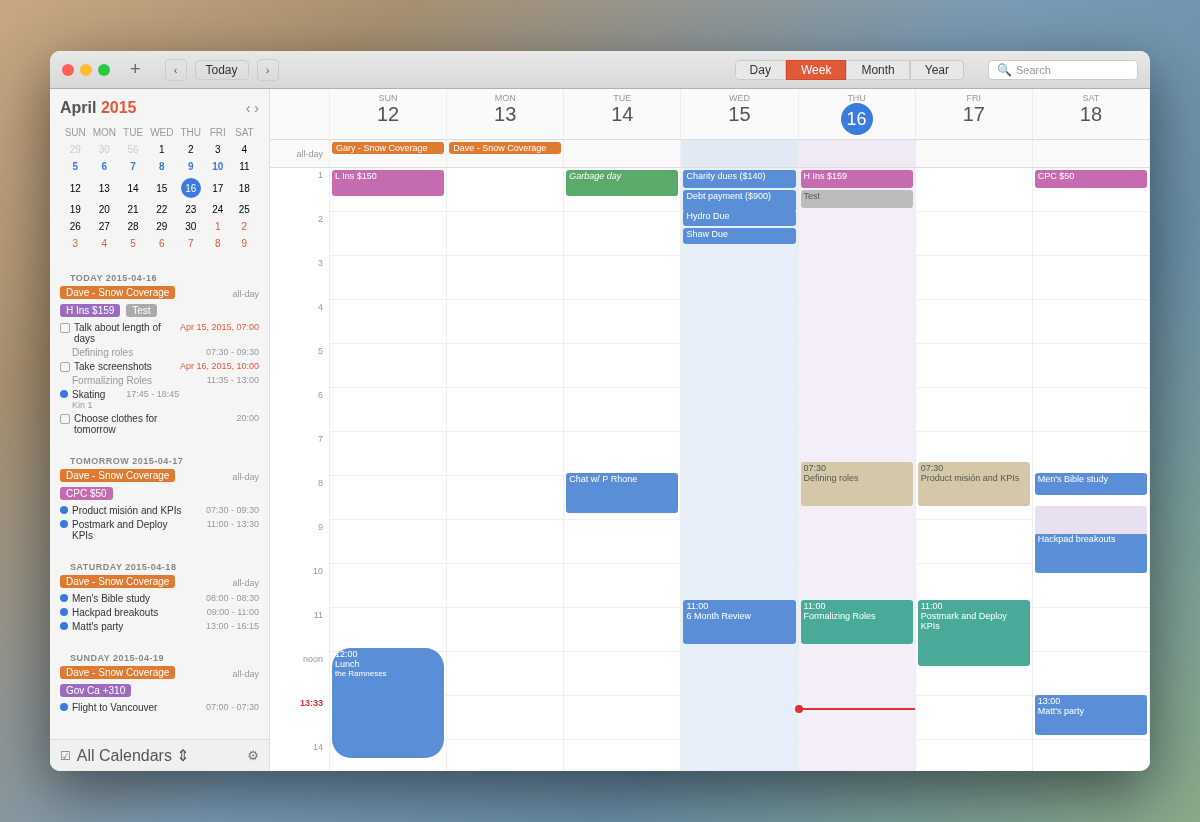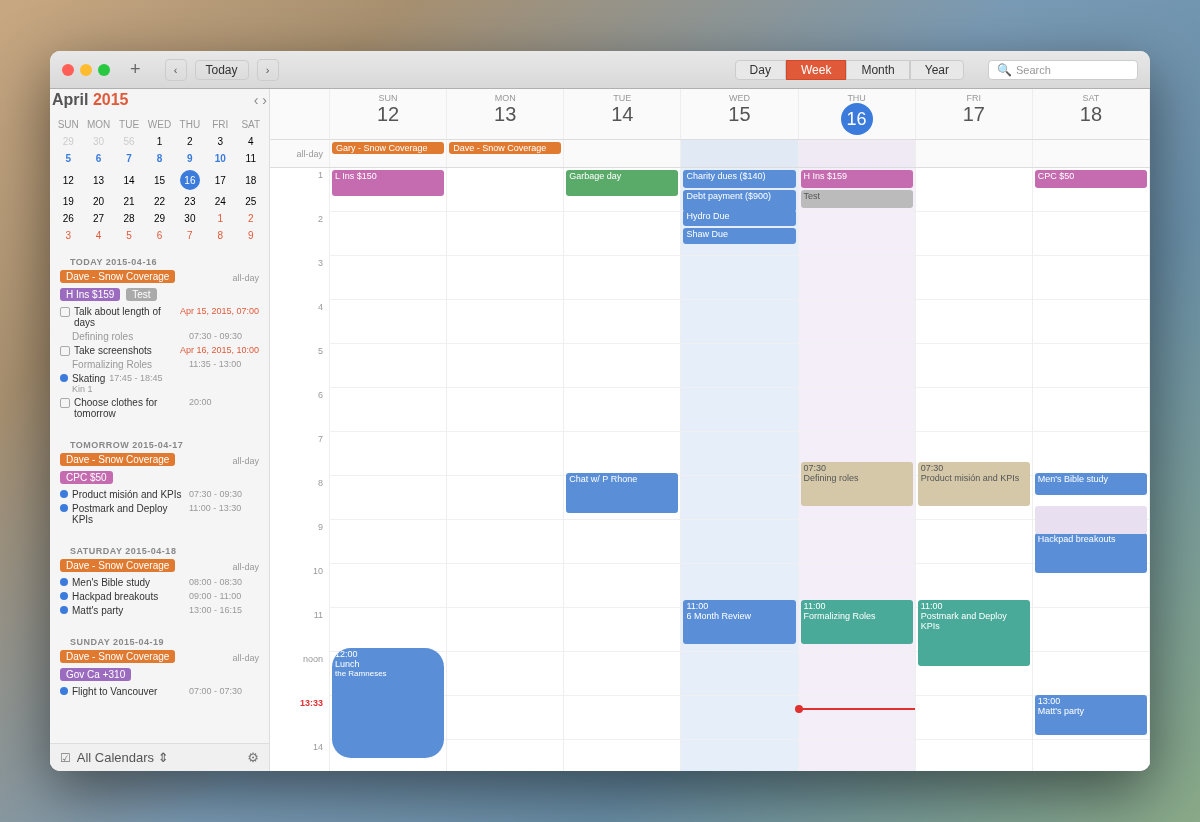--- a/index.html
+++ b/index.html
@@ -58,40 +58,40 @@
     
     .sidebar {
       width: 220px;
       background: #f5f5f5;
       border-right: 1px solid #ddd;
       display: flex;
       flex-direction: column;
       flex-shrink: 0;
       overflow-y: auto;
     }
-    .mini-cal { padding: 2px; }
+    .mini-cal { padding: 10px; }
     .mini-cal-header { display: flex; align-items: center; justify-content: space-between; margin-bottom: 6px; }
     .mini-cal-title { font-size: 16px; font-weight: bold; }
     .mini-cal-title .month { color: #555; }
     .mini-cal-title .year { color: #e05a3a; }
     .mini-cal-nav { display: flex; gap: 4px; }
     .mini-nav { background: none; border: none; color: #888; font-size: 14px; cursor: pointer; }
     .mini-cal-grid { font-size: 10px; width: 100%; }
     .mini-cal-grid th { text-align: center; color: #999; font-weight: normal; padding: 2px; width: 28px; }
     .mini-cal-grid td { text-align: center; padding: 2px; cursor: pointer; border-radius: 50%; }
     .cal-other { color: #ccc; }
     .cal-today { background: #3a7bdc; color: white; border-radius: 50%; width: 20px; height: 20px; display: inline-flex; align-items: center; justify-content: center; }
     
     .today-section { padding: 4px 10px 8px; font-size: 10px; }
     .event-tag { display: inline-block; border-radius: 3px; padding: 1px 6px; font-size: 10px; color: white; margin-right: 3px; margin-bottom: 2px; }
     .tag-orange { background: #e07a30; }
     .tag-purple { background: #9b6bbf; }
     .tag-gray { background: #aaa; }
     .event-row { display: flex; align-items: flex-start; margin-bottom: 3px; font-size: 10px; gap: 4px; }
-    .event-row .time { color: #999; font-size: 9px; text-align: left; min-width: 70px; flex-shrink: 0; }
+    .event-row .time { color: #999; font-size: 9px; text-align: right; min-width: 70px; flex-shrink: 0; }
     .event-row .name { color: #333; flex: 1; }
     .event-dot { width: 8px; height: 8px; border-radius: 50%; flex-shrink: 0; margin-top: 1px; }
     .dot-blue { background: #3a7bdc; }
     .checkbox { width: 10px; height: 10px; border: 1px solid #aaa; border-radius: 2px; flex-shrink: 0; margin-top: 1px; }
     .section-header { font-size: 9px; font-weight: bold; color: #888; letter-spacing: 0.5px; margin: 6px 10px 3px; }
     
     .sidebar-bottom { margin-top: auto; border-top: 1px solid #ddd; padding: 6px 10px; display: flex; align-items: center; justify-content: space-between; background: #f0f0f0; }
     .sidebar-bottom-left { display: flex; align-items: center; gap: 6px; }
     
     .cal-main {
@@ -420,21 +420,21 @@
         <div class="event-row">
           <div class="event-dot dot-blue"></div>
           <div class="name">Flight to Vancouver</div>
           <div class="time">07:00 - 07:30</div>
         </div>
       </div>
 
       <div class="sidebar-bottom">
         <div class="sidebar-bottom-left">
           <span style="font-size:12px; color:#777;">☑</span>
-          <span style="font-size:13px; color:#555;">All Calendars ⇕</span>
+          <span style="font-size:16px; color:#555;">All Calendars ⇕</span>
         </div>
         <span style="font-size:13px; color:#777;">⚙</span>
       </div>
     </div>
 
     <div class="cal-main">
 
       <div class="week-header">
         <div class="week-label-col"></div>
         <div class="week-day-cols">
@@ -564,21 +564,21 @@
               <div class="hour-line"></div>
               <div class="hour-line"></div>
               <div class="hour-line"></div>
               <div class="hour-line"></div>
               <div class="hour-line"></div>
               <div class="hour-line"></div>
               <div class="hour-line"></div>
               <div class="hour-line"></div>
               <div class="hour-line"></div>
 
-              <div class="cal-event ev-green" style="top:2px;height:26px;">Garbage day</div>
+              <div class="cal-event ev-green" style="top:2px;height:26px;font-style:italic;">Garbage day</div>
 
               <div class="cal-event ev-blue" style="top:305px;height:40px;">Chat w/ P Rhone</div>
             </div>
 
             <div class="day-col wed-bg" style="position:relative;">
               <div class="hour-line"></div>
               <div class="hour-line"></div>
               <div class="hour-line"></div>
               <div class="hour-line"></div>
               <div class="hour-line"></div>

